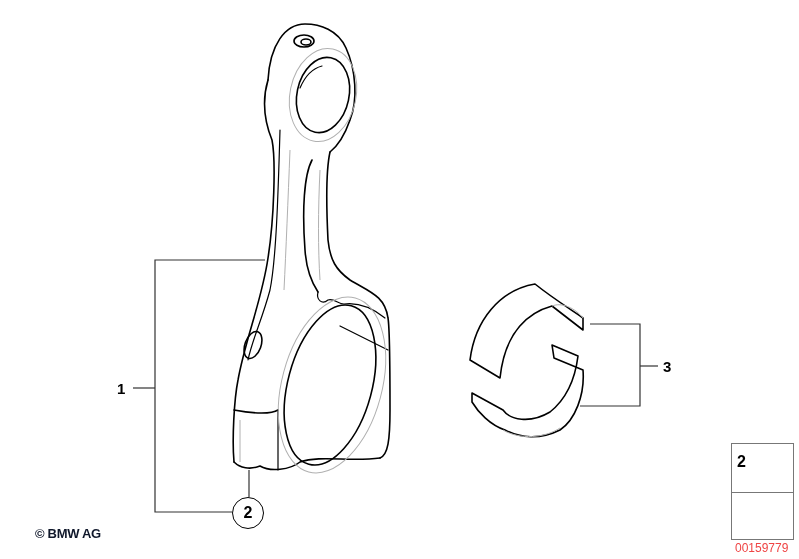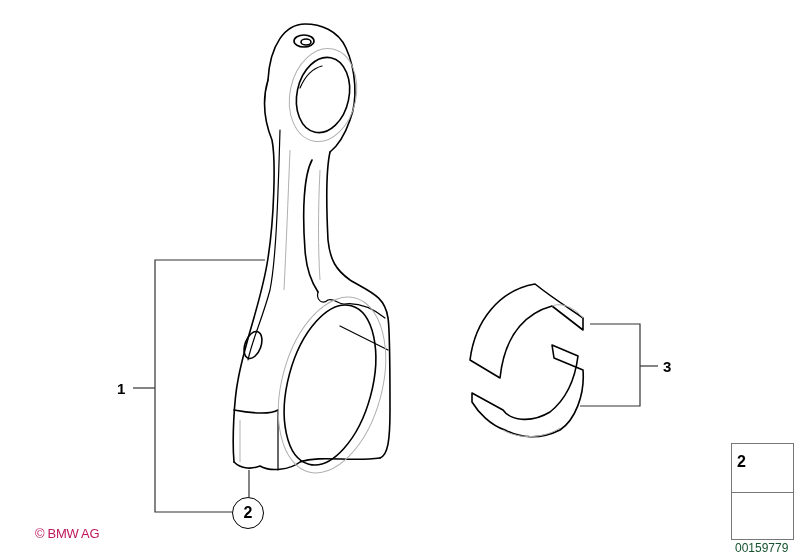--- a/index.html
+++ b/index.html
@@ -1,22 +1,22 @@
 <!DOCTYPE html>
 <html><head>
 <meta charset="utf-8">
 <style>
   html, body { margin: 0; padding: 0; background: #ffffff; }
   body { width: 799px; height: 559px; position: relative; overflow: hidden;
          font-family: "Liberation Sans", sans-serif; }
   #diagram { position: absolute; left: 0; top: 0; width: 799px; height: 559px; }
   .label { position: absolute; font-weight: bold; font-size: 15px; color: #000; line-height: 1; }
-  .copyright { position: absolute; left: 35px; top: 526px; font-size: 13px; color: #be185d;
-               font-weight: normal; letter-spacing: -0.3px; }
-  .docnum { position: absolute; left: 735px; top: 541px; font-size: 12px; color: #14532d; }
+  .copyright { position: absolute; left: 35px; top: 526px; font-size: 13px; color: #0f172a;
+               font-weight: bold; letter-spacing: -0.3px; }
+  .docnum { position: absolute; left: 735px; top: 541px; font-size: 12px; color: #ef4444; }
   .circle-label { position: absolute; width: 30px; height: 30px; border: 1.6px solid #000;
                   border-radius: 50%; background: #fff; text-align: center; line-height: 30px;
                   font-weight: bold; font-size: 16px; }
   .legend-box { position: absolute; left: 731px; top: 443px; width: 61px; height: 95px;
                 border: 1px solid #777; background: #fff; }
   .legend-divider { position: absolute; left: 0; top: 48px; width: 61px; height: 1px; background: #777; }
   .legend-num { position: absolute; left: 5px; top: 9px; font-weight: bold; font-size: 16px; }
 </style>
 </head>
 <body>

